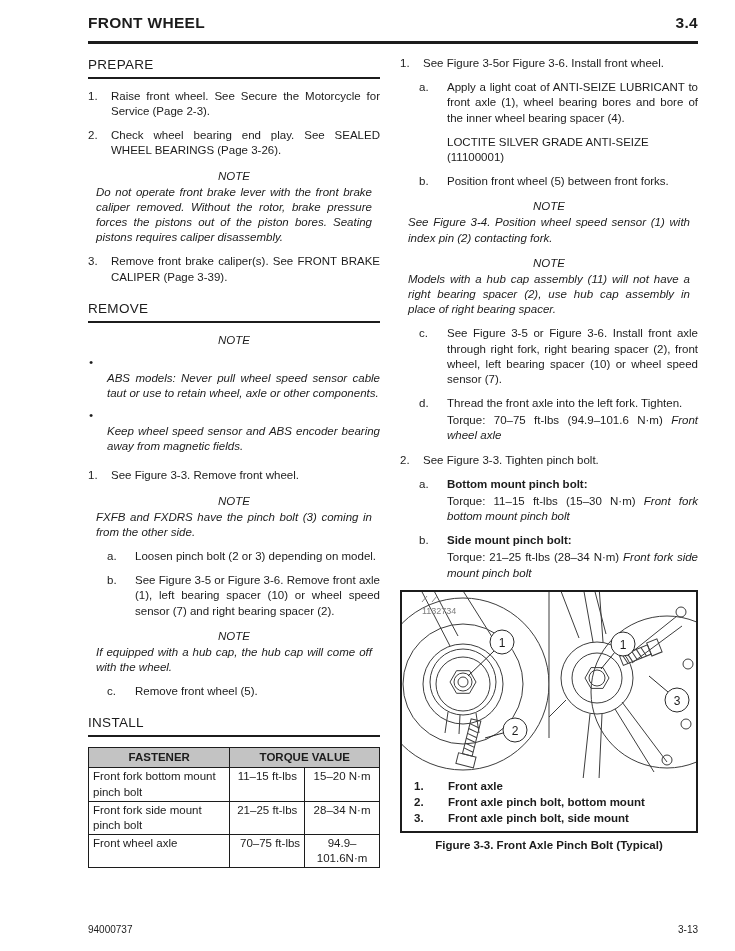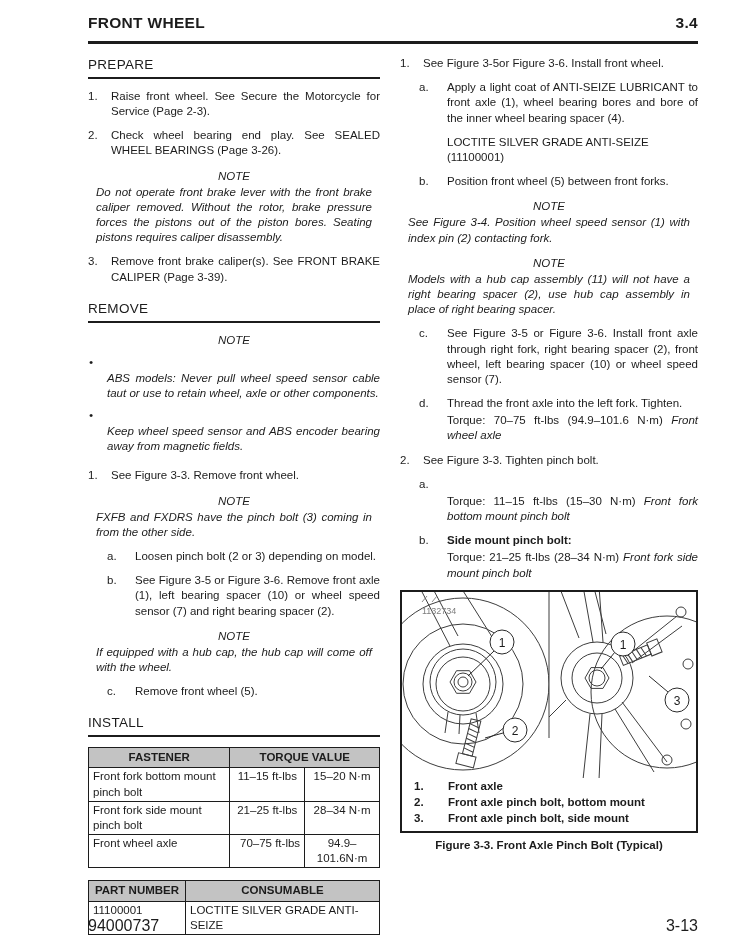--- a/index.html
+++ b/index.html
@@ -45,21 +45,21 @@
   table.t2 { margin-top:12px; }
 
   .figure { border:2px solid #1c1c1c; margin-top:8px; }
   .fig-art { display:block; }
   .legend { padding:0 6px 4px 12px; }
   .lrow { display:flex; font-weight:bold; margin:1px 0; }
   .lrow > .n { flex:0 0 34px; }
   .caption { text-align:center; font-weight:bold; margin-top:5px; font-size:11.5px; }
 
   .footer { position:absolute; left:88px; right:37px; bottom:16px;
-    display:flex; justify-content:space-between; font-size:16px; }
+    display:flex; justify-content:space-between; font-size:10px; }
 </style>
 </head>
 <body>
 
 <div class="content">
 
   <div class="page-header">
     <span>FRONT WHEEL</span>
     <span>3.4</span>
   </div>
@@ -149,36 +149,20 @@
           <td style="text-align:center">28–34 N·m</td>
         </tr>
         <tr>
           <td>Front wheel axle</td>
           <td style="text-align:right">70–75 ft-lbs</td>
           <td style="text-align:center">94.9–101.6N·m</td>
         </tr>
       </tbody>
         </table>
 
-      <table class="t2">
-        <colgroup>
-            <col style="width:97px">
-            <col>
-          </colgroup>
-        <tbody>
-            <tr>
-          <th>PART NUMBER</th>
-          <th>CONSUMABLE</th>
-        </tr>
-        <tr>
-          <td>11100001</td>
-          <td>LOCTITE SILVER GRADE ANTI-SEIZE</td>
-        </tr>
-      </tbody>
-        </table>
     </div>
 
     <div class="col col-right">
 
       <div class="step" style="margin-top:2px;">
         <span class="n">1.</span>
         <span class="t">See Figure 3-5or Figure 3-6. Install front wheel.</span>
       </div>
 
       <div class="sub">
@@ -211,20 +195,21 @@
         <span>Torque: 70–75 ft-lbs (94.9–101.6 N·m) </span><span class="it">Front wheel axle</span>
       </div>
 
       <div class="step">
         <span class="n">2.</span>
         <span class="t">See Figure 3-3. Tighten pinch bolt.</span>
       </div>
 
       <div class="sub" style="margin-bottom:2px;">
         <span class="n">a.</span>
+        <span class="t bold">Bottom mount pinch bolt:</span>
       </div>
       <div class="torque">
         <span>Torque: 11–15 ft-lbs (15–30 N·m) </span><span class="it">Front fork bottom mount pinch bolt</span>
       </div>
 
       <div class="sub" style="margin-bottom:2px;">
         <span class="n">b.</span>
         <span class="t bold">Side mount pinch bolt:</span>
       </div>
       <div class="torque">

